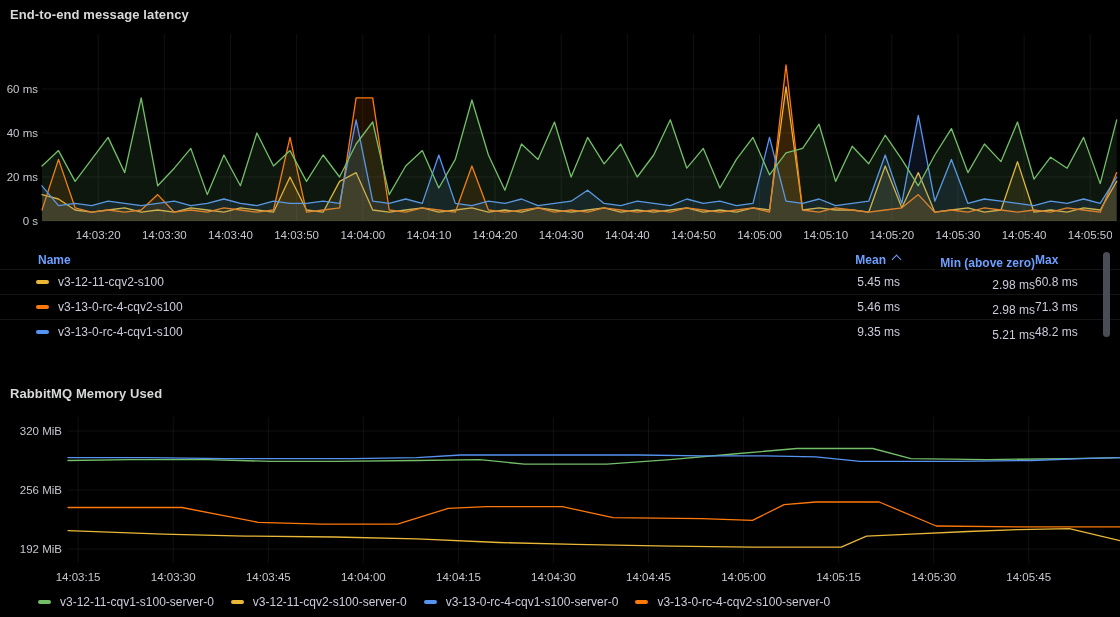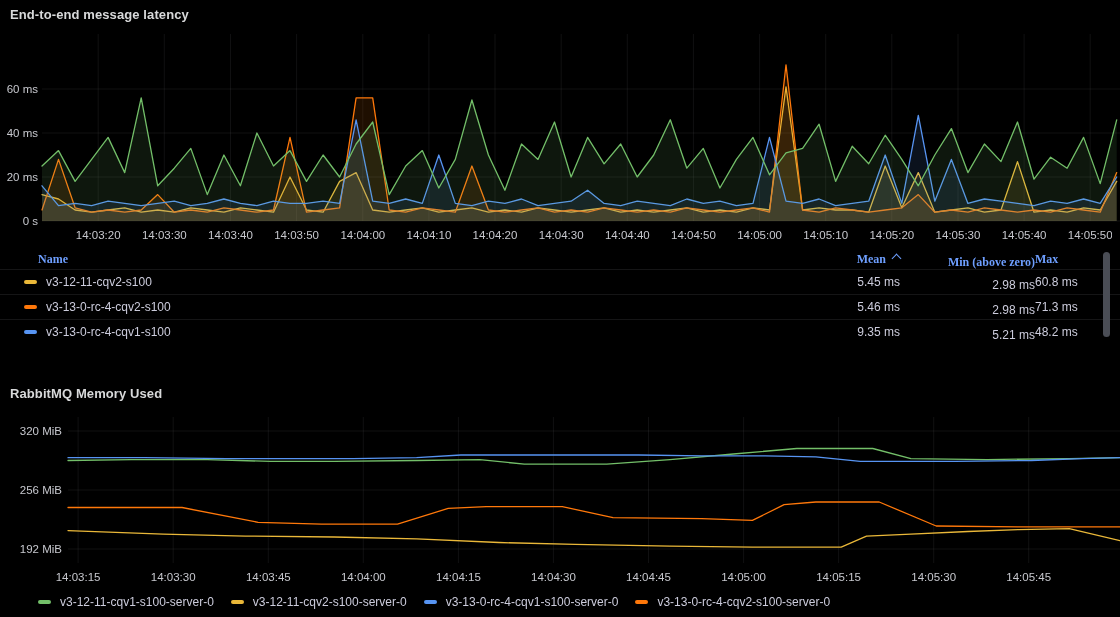--- a/index.html
+++ b/index.html
@@ -7,22 +7,22 @@
   #stage{position:relative;width:1120px;height:617px;background:#000000;}
   .panel-title{position:absolute;left:10px;font-size:13px;font-weight:bold;color:#D8D9DA;letter-spacing:.1px;}
   #p1-title{top:7px;}
   #p2-title{top:386px;}
   svg{position:absolute;left:0;display:block;}
   #c1{top:28px;}
   #c2{top:405px;}
   
   #legend-table{position:absolute;left:0;top:250px;width:1120px;font-size:12px;}
   .lt-row{display:flex;align-items:center;height:24px;border-top:1px solid rgba(204,204,220,0.10);}
-  .lt-head{height:19px;border-top:none;color:#6E9FFF;font-weight:bold;font-family:Liberation Serif, serif;}
-  .lt-name{flex:1;display:flex;align-items:center;padding-left:24px;}
+  .lt-head{height:19px;border-top:none;color:#6E9FFF;font-weight:bold;}
+  .lt-name{flex:1;display:flex;align-items:center;padding-left:36px;}
   .lt-head .lt-name{padding-left:38px;}
   .lt-mean{width:120px;text-align:right;}
   .lt-min{width:135px;text-align:right;margin-top:6px;}
   .lt-max{width:62px;text-align:left;}
   .lt-pad{width:23px;}
   .swatch{display:inline-block;width:13px;height:4px;border-radius:2px;margin-right:9px;flex:none;}
   .sort-caret{display:inline-block;width:6px;height:6px;border-left:1.5px solid #6E9FFF;border-top:1.5px solid #6E9FFF;
     transform:rotate(45deg);margin-left:7px;margin-bottom:1px;}
   #scrollbar{position:absolute;left:1103px;top:252px;width:7px;height:85px;border-radius:4px;background:#4a4d55;}
   

